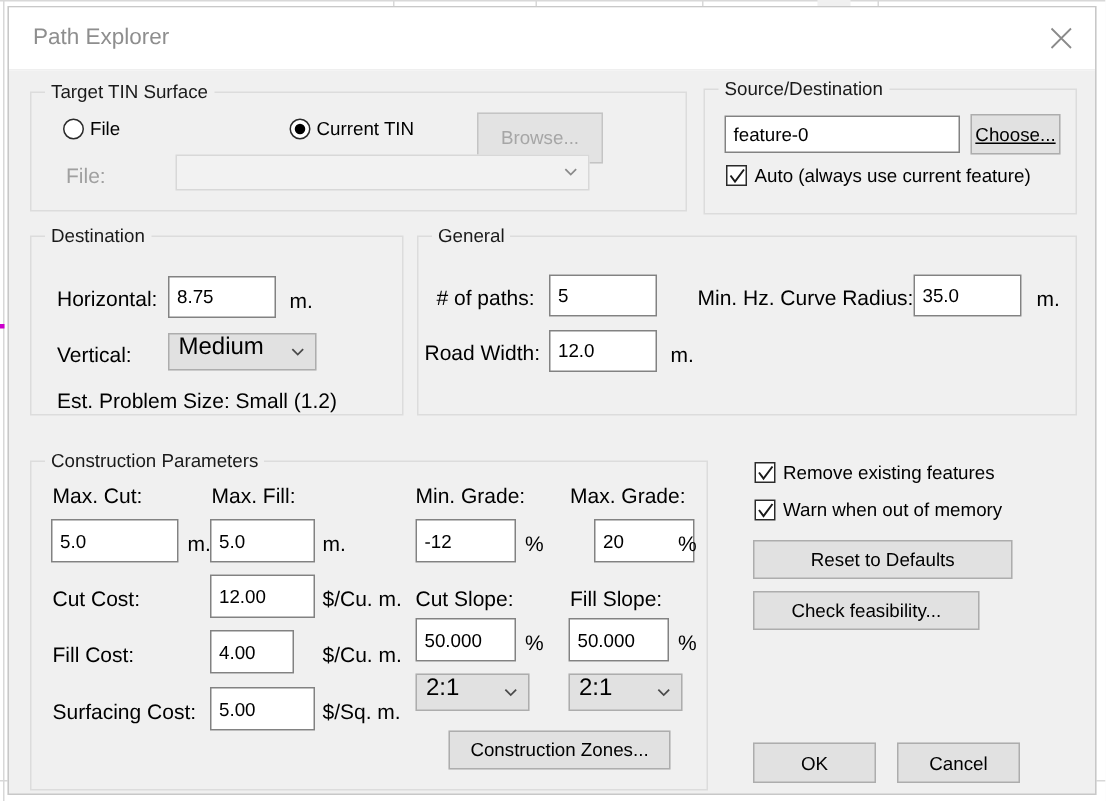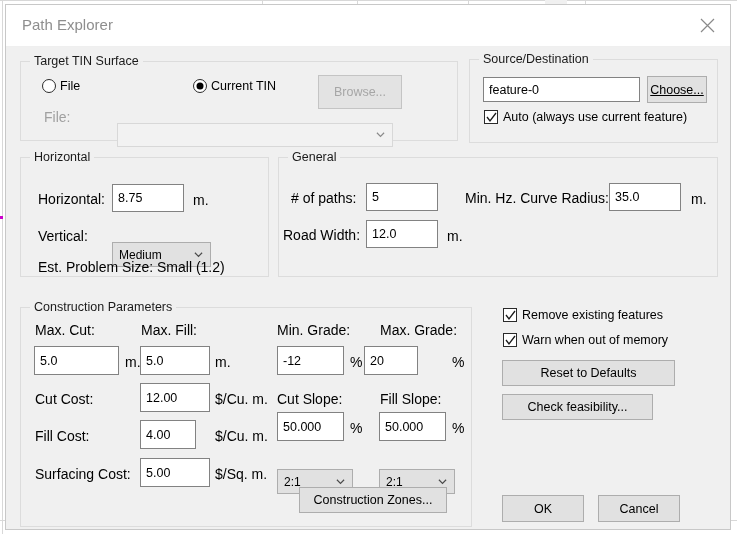--- a/index.html
+++ b/index.html
@@ -89,25 +89,24 @@
     cursor: default;
   }
   .btn.dis { color:#a6a6a6; border-color:#c4c4c4; background:#e3e3e3; }
 
   
   .combo {
     position: absolute;
     background: #e1e1e1;
     border: 1px solid #adadad;
     box-sizing: border-box;
-    font-size: 12px; color:#000;
-    display:flex; align-items:center;
+    font-size: 16px; color:#000;
+    display:flex; align-items:flex-start;
     padding-left: 6px;
     cursor: default;
-    margin-top: 20px;
   }
   .combo.dis { background:#f2f2f2; border-color:#d8d8d8; }
   .combo .chev {
     position:absolute; right: 7px; top: 50%; transform: translateY(-55%);
     width: 9px; height: 9px;
   }
 
   
   .radio-wrap { position:absolute; display:flex; align-items:center; cursor:default; }
   .radio {
@@ -195,21 +194,21 @@
         <span class="chk">
           <svg width="11" height="11" viewBox="0 0 11 11">
             <path d="M1,5 L4,9 L10,1" stroke="#1a1a1a" stroke-width="1.3" fill="none"></path>
           </svg>
         </span>
         <span class="chk-lbl">Auto (always use current feature)</span>
       </div>
     </div>
 
     <div class="group" style="left:14px;top:152px;width:249px;height:120px;">
-      <div class="group-title">Horizontal</div>
+      <div class="group-title">Destination</div>
 
       <div class="lbl" style="left:17px;top:33px;">Horizontal:</div>
       <div class="tbox" style="left:91px;top:26px;width:72px;height:28px;">8.75</div>
       <div class="lbl" style="left:172px;top:34px;">m.</div>
 
       <div class="lbl" style="left:17px;top:70px;">Vertical:</div>
       <div class="combo" style="left:91px;top:64px;width:99px;height:25px;">
         <span>Medium</span>
         <svg class="chev" viewBox="0 0 10 10">
           <path d="M1,3 L5,7 L9,3" stroke="#4a4a4a" stroke-width="1.3" fill="none"></path>
@@ -245,21 +244,21 @@
 
       <div class="tbox" style="left:13px;top:38px;width:85px;height:29px;">5.0</div>
       <div class="lbl" style="left:104px;top:46px;">m.</div>
 
       <div class="tbox" style="left:119px;top:38px;width:70px;height:29px;">5.0</div>
       <div class="lbl" style="left:194px;top:46px;">m.</div>
 
       <div class="tbox" style="left:256px;top:38px;width:67px;height:29px;">-12</div>
       <div class="lbl" style="left:329px;top:46px;">%</div>
 
-      <div class="tbox" style="left:343px;top:38px;width:54px;height:29px;">20</div>
+      <div class="tbox" style="left:375px;top:38px;width:67px;height:29px;">20</div>
       <div class="lbl" style="left:431px;top:46px;">%</div>
 
       <div class="lbl" style="left:14px;top:83px;">Cut Cost:</div>
       <div class="tbox" style="left:119px;top:75px;width:70px;height:29px;">12.00</div>
       <div class="lbl" style="left:194px;top:83px;">$/Cu. m.</div>
 
       <div class="lbl" style="left:256px;top:83px;">Cut Slope:</div>
       <div class="lbl" style="left:359px;top:83px;">Fill Slope:</div>
 
       <div class="lbl" style="left:14px;top:120px;">Fill Cost:</div>

